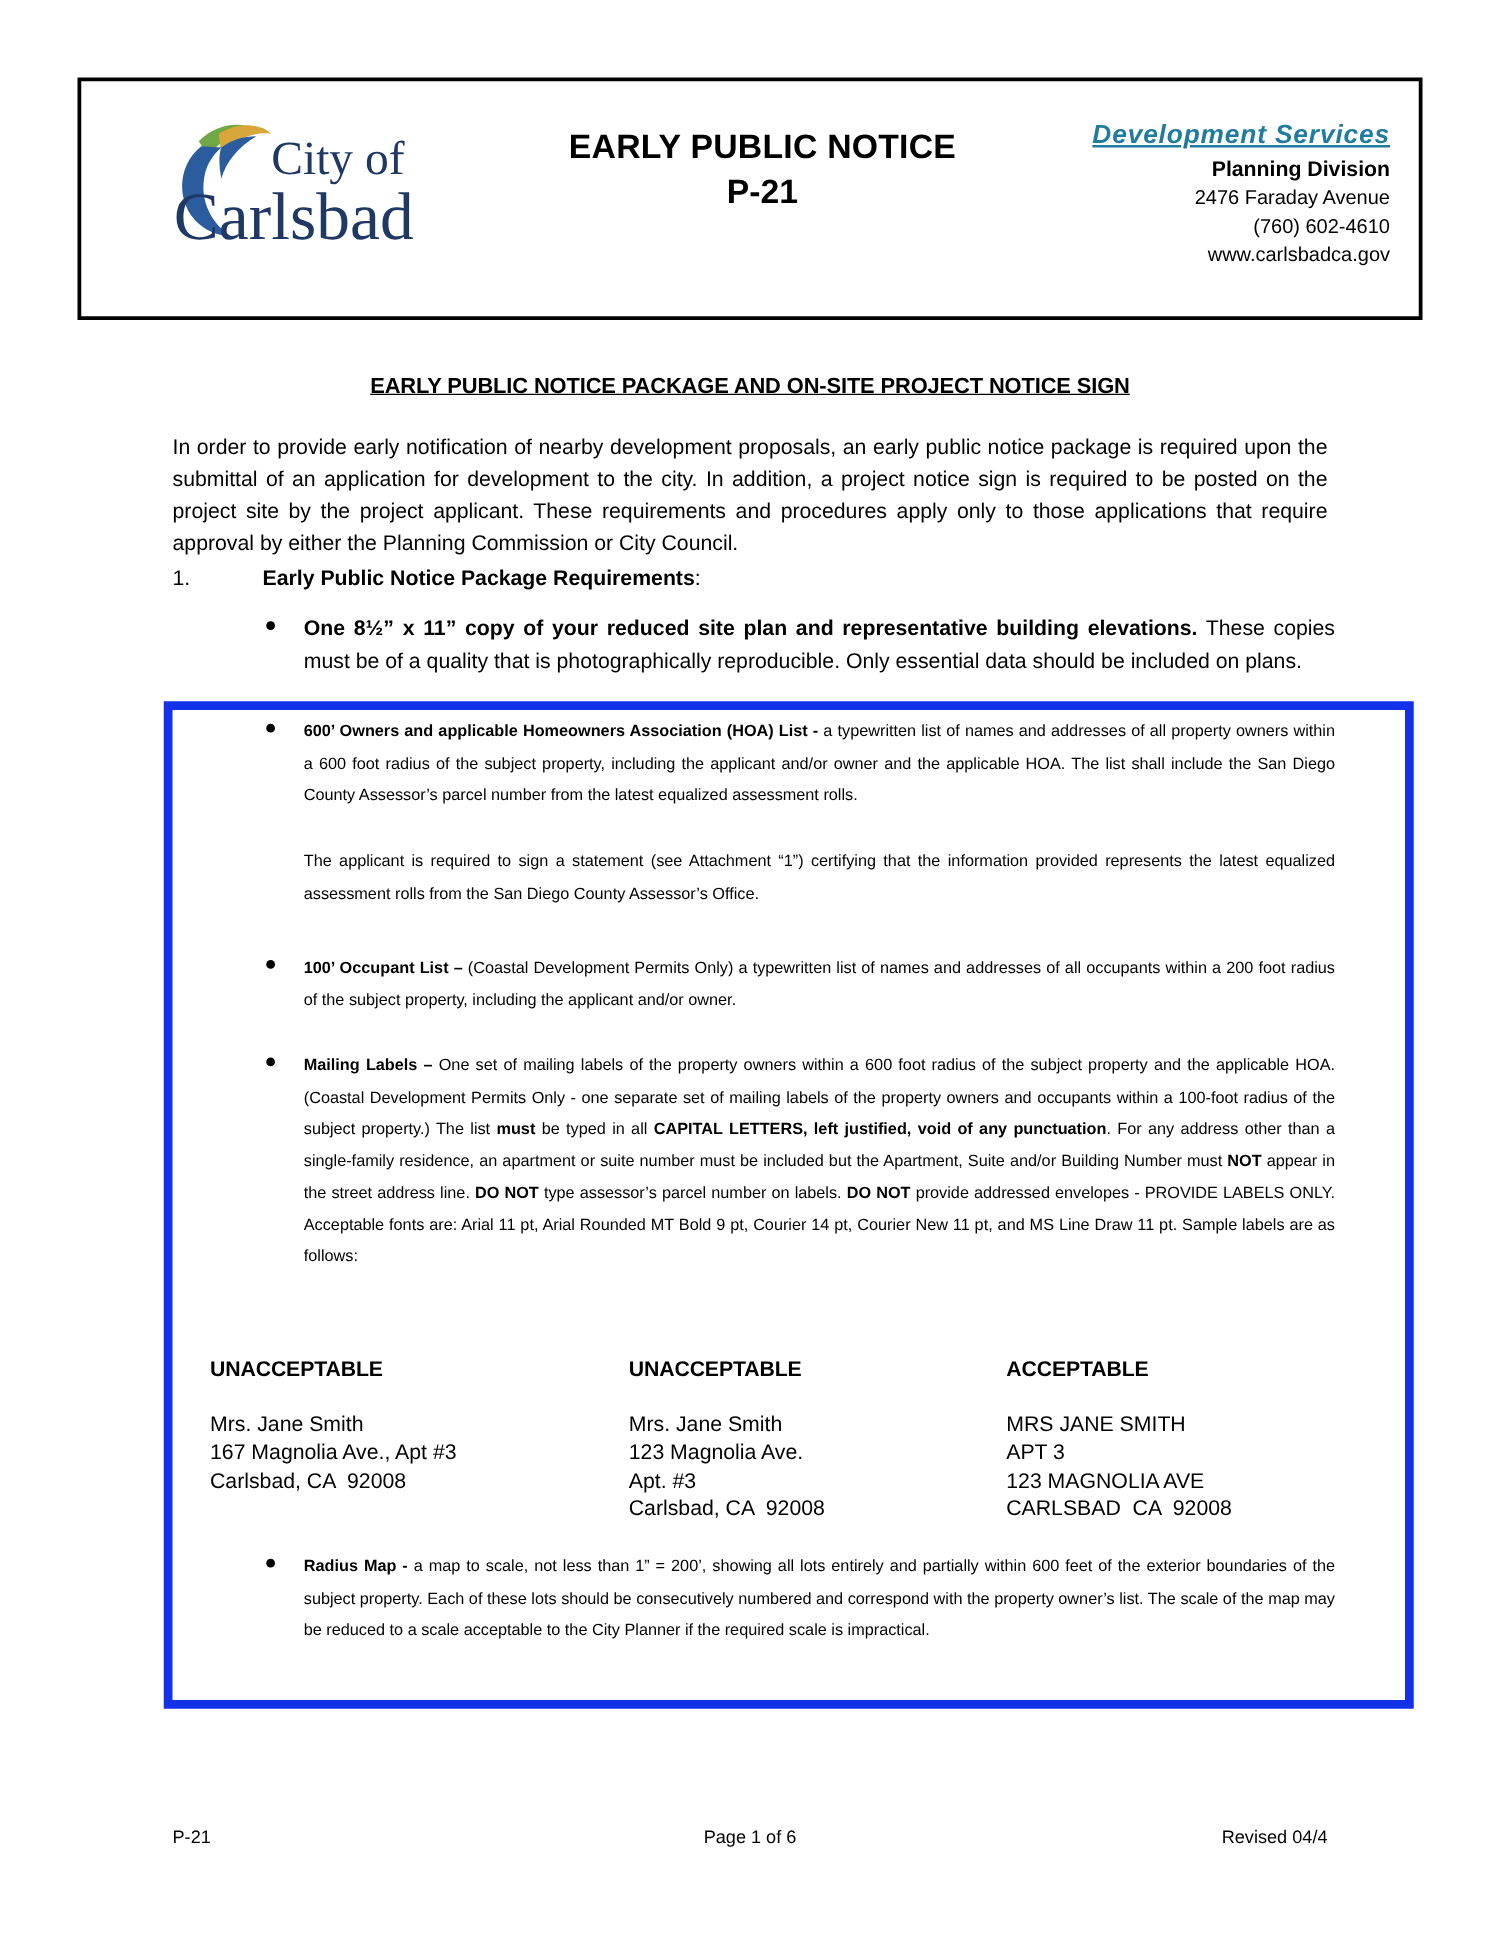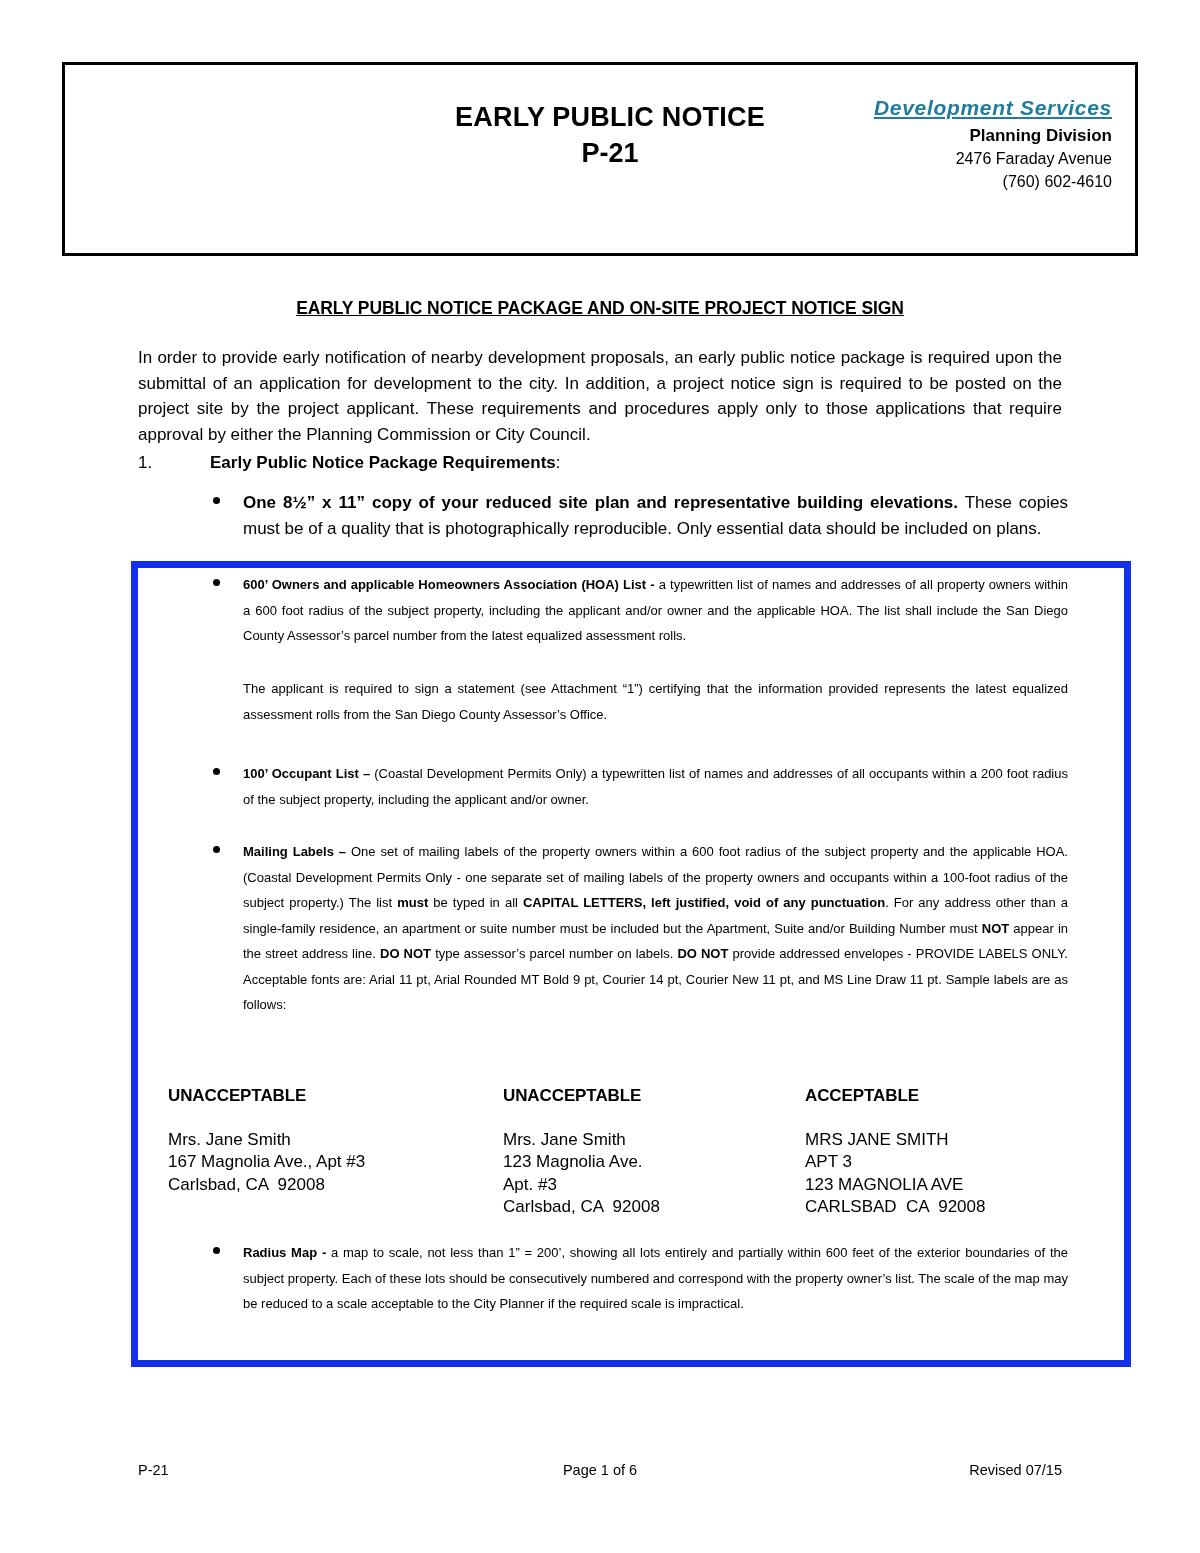--- a/index.html
+++ b/index.html
@@ -202,31 +202,46 @@
   .footer .f-left   { position: absolute; left: 0; }
   .footer .f-center { position: absolute; left: 0; width: 924px; text-align: center; }
   .footer .f-right  { position: absolute; right: 0; }
 </style>
 </head>
 <body>
 
 <div class="header-box">
   <div class="header-inner">
 
+    <div class="logo-wrap">
+      <svg class="logo-svg" width="230" height="118" viewBox="0 0 230 118" xmlns="http://www.w3.org/2000/svg">
+
+        <path d="M34 26 C48 12, 66 10, 78 16 C64 18, 50 26, 42 38 Z" fill="#6FA845"></path>
+
+        <path d="M50 20 C66 10, 84 12, 92 20 C76 18, 60 26, 52 36 Z" fill="#D7A73B"></path>
+
+        <path d="M36 30 C16 46, 16 76, 34 92 C42 99, 52 102, 60 102 C44 92, 36 74, 38 58 C39 47, 44 38, 52 31 Z" fill="#2B5C9E"></path>
+        <path d="M52 31 C60 25, 70 22, 80 22 C66 30, 56 42, 52 56 C50 44, 50 37, 52 31 Z" fill="#2B5C9E"></path>
+
+        <text x="92" y="52" font-family="Liberation Serif, serif" font-size="38" fill="#1F3864">City of</text>
+        <text x="14" y="104" font-family="Liberation Serif, serif" font-size="54" fill="#1F3864">Carlsbad</text>
+      </svg>
+    </div>
 
     <div class="header-title-block">
       <div class="header-title">EARLY PUBLIC NOTICE</div>
       <div class="header-subtitle">P-21</div>
     </div>
 
     <div class="header-contact">
       <div><span class="dept-name" style="color: rgb(31, 124, 158);">Development Services</span></div>
       <div class="division-name">Planning Division</div>
       <div class="contact-line">2476 Faraday Avenue</div>
       <div class="contact-line">(760) 602-4610</div>
+      <div class="contact-line">www.carlsbadca.gov</div>
     </div>
 
   </div>
 </div>
 
 <div class="doc-heading">EARLY PUBLIC NOTICE PACKAGE AND ON-SITE PROJECT NOTICE SIGN</div>
 
 <div class="intro-para">In order to provide early notification of nearby development proposals, an early public notice package is required upon the submittal of an application for development to the city.  In addition, a project notice sign is required to be posted on the project site by the project applicant. These requirements and procedures apply only to those applications that require approval by either the Planning Commission or City Council.</div>
 
 <div class="numbered-item">
@@ -281,14 +296,14 @@
 </div>
 
 <div class="bb-item" id="bullet-radius">
   <span class="bullet-dot" style="left:0px;"></span>
   <div class="bullet-text" style="margin-left:30px;"><b class="s">Radius Map -</b><span> a map to scale, not less than 1” = 200’, showing all lots entirely and partially within 600 feet of the exterior boundaries of the subject property.  Each of these lots should be consecutively numbered and correspond with the property owner’s list.  The scale of the map may be reduced to a scale acceptable to the City Planner if the required scale is impractical.</span></div>
 </div>
 
 <div class="footer">
   <span class="f-center">Page 1 of 6</span>
   <span class="f-left">P-21</span>
-  <span class="f-right">Revised 07/15</span>
+  <span class="f-right">Revised 04/4</span>
 </div>
 
 </body></html>

